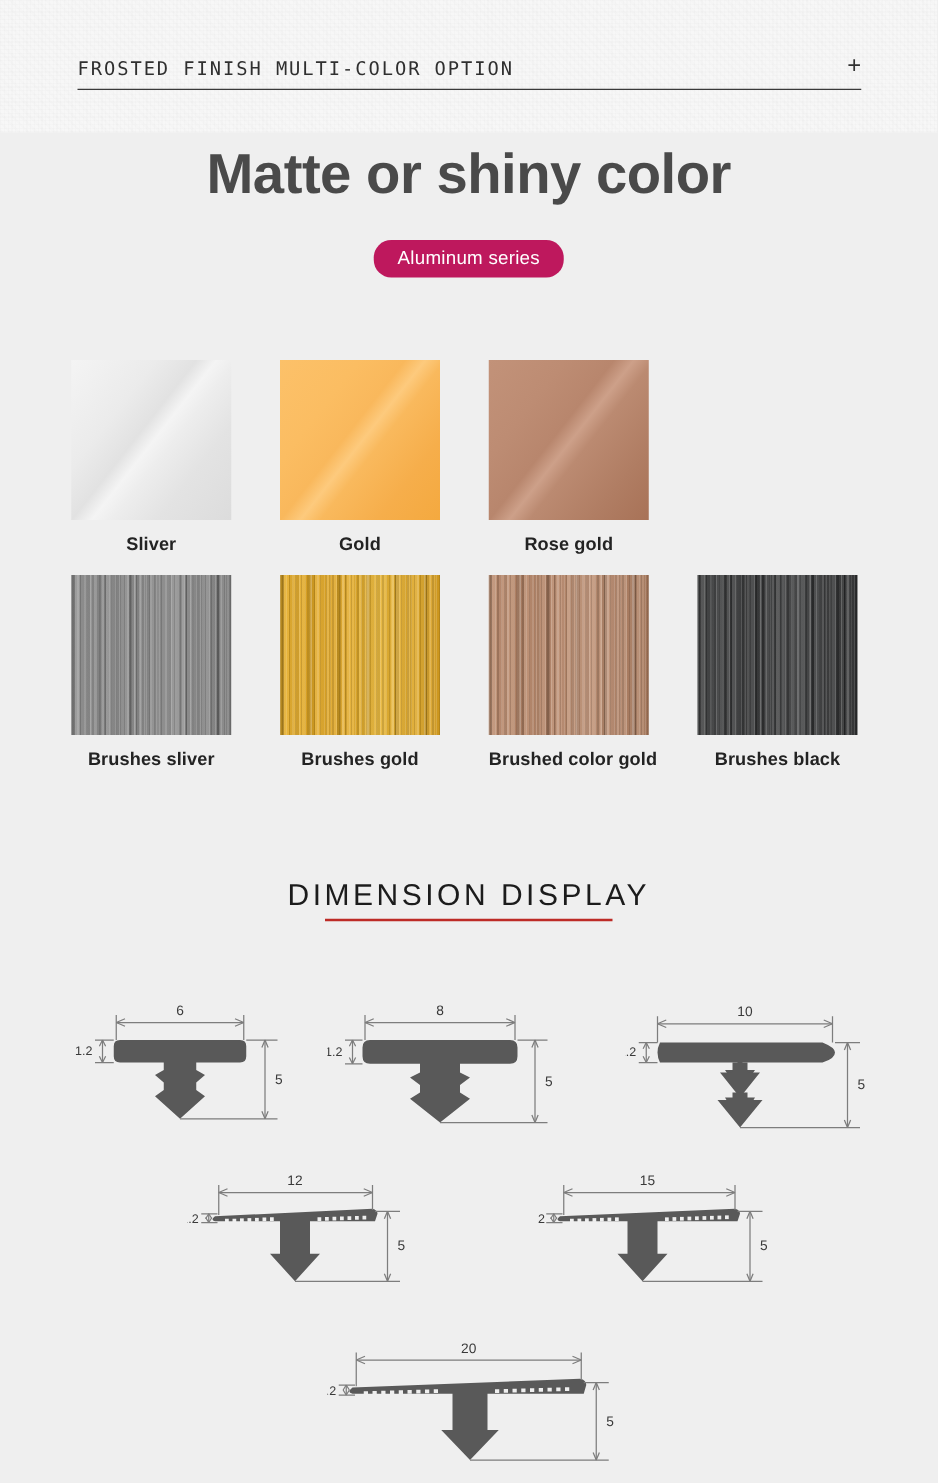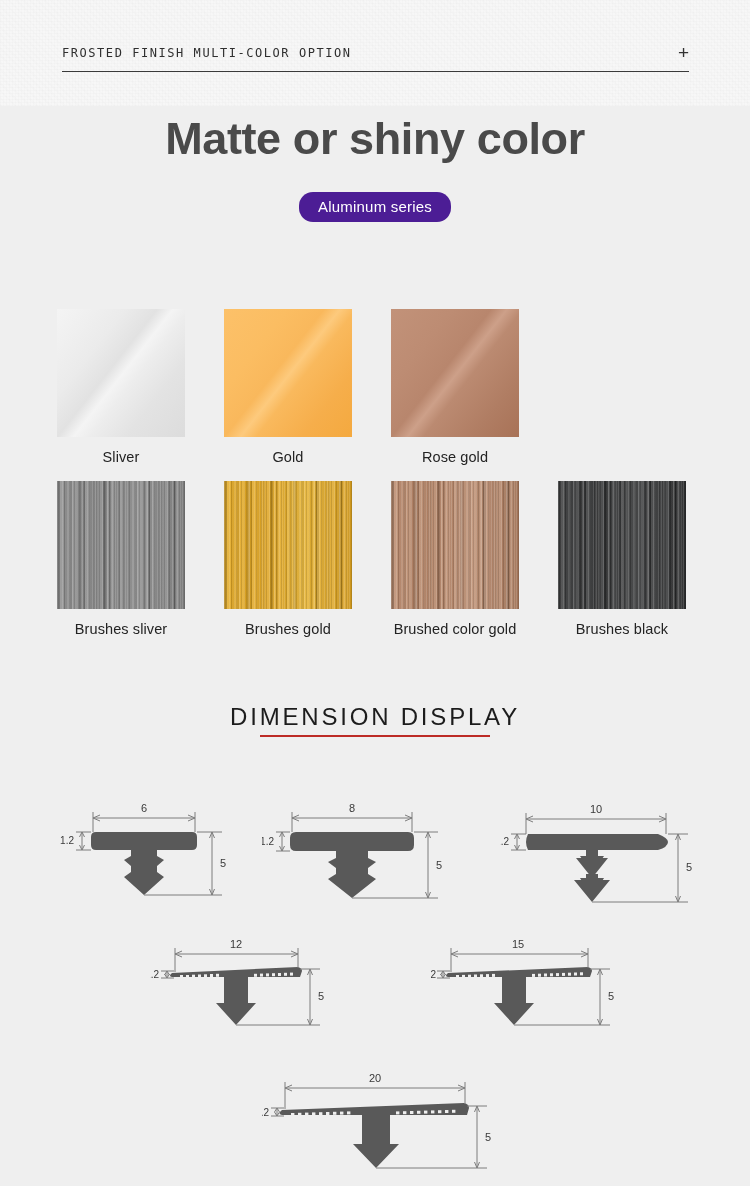--- a/index.html
+++ b/index.html
@@ -28,21 +28,21 @@
       #f7f7f7;
   }
   .header-row {
     position: absolute;
     left: 62px;
     top: 44px;
     width: 627px;
     height: 26px;
   }
   .header-title {
-    font-size: 12px;
+    font-size: 15px;
     letter-spacing: 1.55px;
     color: #2f2f2f;
     font-family: "DejaVu Sans Mono", monospace;
     white-space: nowrap;
     position: absolute;
     left: 0;
     top: 2px;
   }
   .header-plus {
     position: absolute;
@@ -77,34 +77,35 @@
   }
   .badge-wrap {
     position: absolute;
     top: 192px;
     left: 0;
     width: 750px;
     text-align: center;
   }
   .badge {
     display: inline-block;
-    background: #4c1d95;
+    background: #be185d;
     color: #ffffff;
     font-size: 15px;
     padding: 6px 19px 7px 19px;
     border-radius: 14px;
     letter-spacing: 0.2px;
   }
 
   
   .swatch-grid {
     position: absolute;
-    top: 309px;
+    top: 288px;
     left: 0;
     width: 678px;
+    font-weight: bold;
   }
   .swatch-row {
     display: flex;
     justify-content: flex-start;
     padding-left: 57px;
     margin-bottom: 16px;
   }
   .swatch-cell {
     width: 128px;
     margin-right: 39px;

